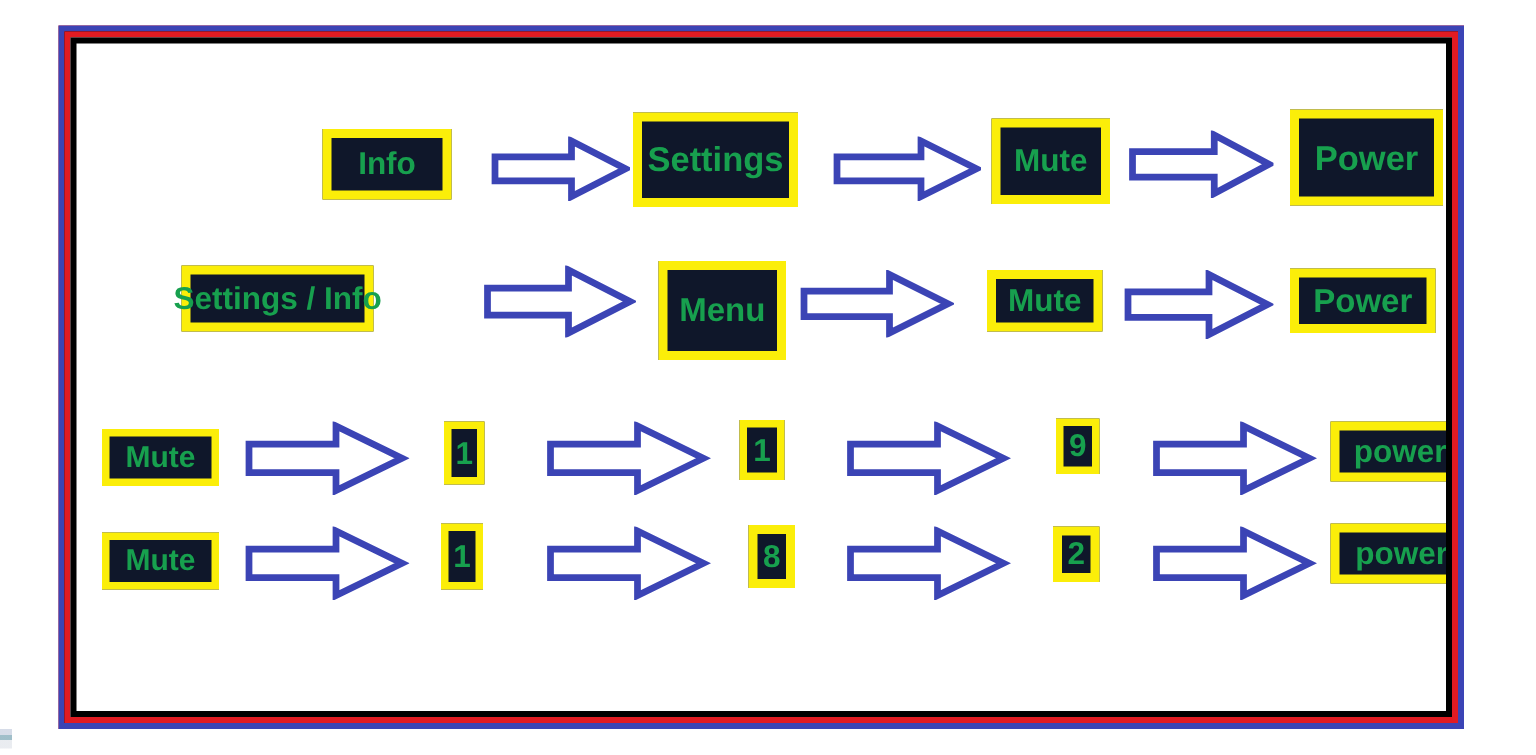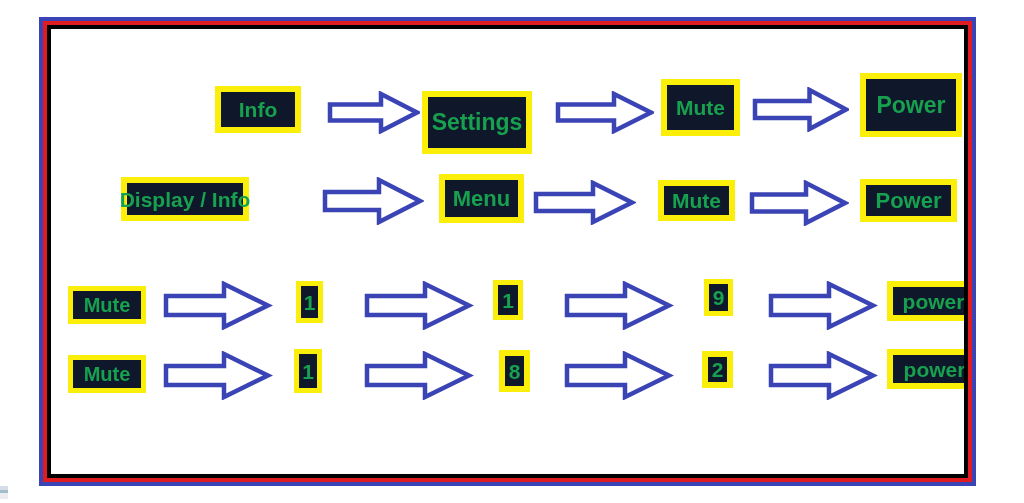--- a/index.html
+++ b/index.html
@@ -112,47 +112,47 @@
       <div id="canvas">
 
         <div class="box" style="left:164px; top:57px; width:86px; height:47px; border-width:6px; font-size:21px;">Info</div>
 
         <div class="arrow" style="left:276px; top:62px; width:93px; height:43px;">
           <svg viewBox="0 0 186 86" preserveAspectRatio="none" aria-hidden="true">
             <polygon points="6,27 108,27 108,6 180,43 108,80 108,59 6,59"></polygon>
           </svg>
         </div>
 
-        <div class="box" style="left:371px; top:46px; width:110px; height:63px; border-width:6px; font-size:23px;margin-top:16px;">Settings</div>
+        <div class="box" style="left:371px; top:46px; width:110px; height:63px; border-width:6px; font-size:23px;">Settings</div>
 
         <div class="arrow" style="left:504px; top:62px; width:99px; height:43px;">
           <svg viewBox="0 0 198 86" preserveAspectRatio="none" aria-hidden="true">
             <polygon points="6,27 118,27 118,6 192,43 118,80 118,59 6,59"></polygon>
           </svg>
         </div>
 
         <div class="box" style="left:610px; top:50px; width:79px; height:57px; border-width:6px; font-size:21px;">Mute</div>
 
         <div class="arrow" style="left:701px; top:58px; width:97px; height:45px;">
           <svg viewBox="0 0 194 90" preserveAspectRatio="none" aria-hidden="true">
             <polygon points="6,28 115,28 115,6 188,45 115,84 115,62 6,62"></polygon>
           </svg>
         </div>
 
         <div class="box" style="left:809px; top:44px; width:102px; height:64px; border-width:6px; font-size:23px;">Power</div>
 
-        <div class="box" style="left:70px; top:148px; width:128px; height:44px; border-width:6px; font-size:21px;">Display / Info</div>
+        <div class="box" style="left:70px; top:148px; width:128px; height:44px; border-width:6px; font-size:21px;">Settings / Info</div>
 
         <div class="arrow" style="left:271px; top:148px; width:102px; height:48px;">
           <svg viewBox="0 0 204 96" preserveAspectRatio="none" aria-hidden="true">
             <polygon points="6,30 114,30 114,6 196,48 114,90 114,66 6,66"></polygon>
           </svg>
         </div>
 
-        <div class="box" style="left:388px; top:145px; width:85px; height:49px; border-width:6px; font-size:22px;">Menu</div>
+        <div class="box" style="left:388px; top:145px; width:85px; height:66px; border-width:6px; font-size:22px;">Menu</div>
 
         <div class="arrow" style="left:482px; top:151px; width:103px; height:45px;">
           <svg viewBox="0 0 206 90" preserveAspectRatio="none" aria-hidden="true">
             <polygon points="6,28 120,28 120,6 198,45 120,84 120,62 6,62"></polygon>
           </svg>
         </div>
 
         <div class="box" style="left:607px; top:151px; width:77px; height:41px; border-width:6px; font-size:21px;">Mute</div>
 
         <div class="arrow" style="left:698px; top:151px; width:100px; height:46px;">

